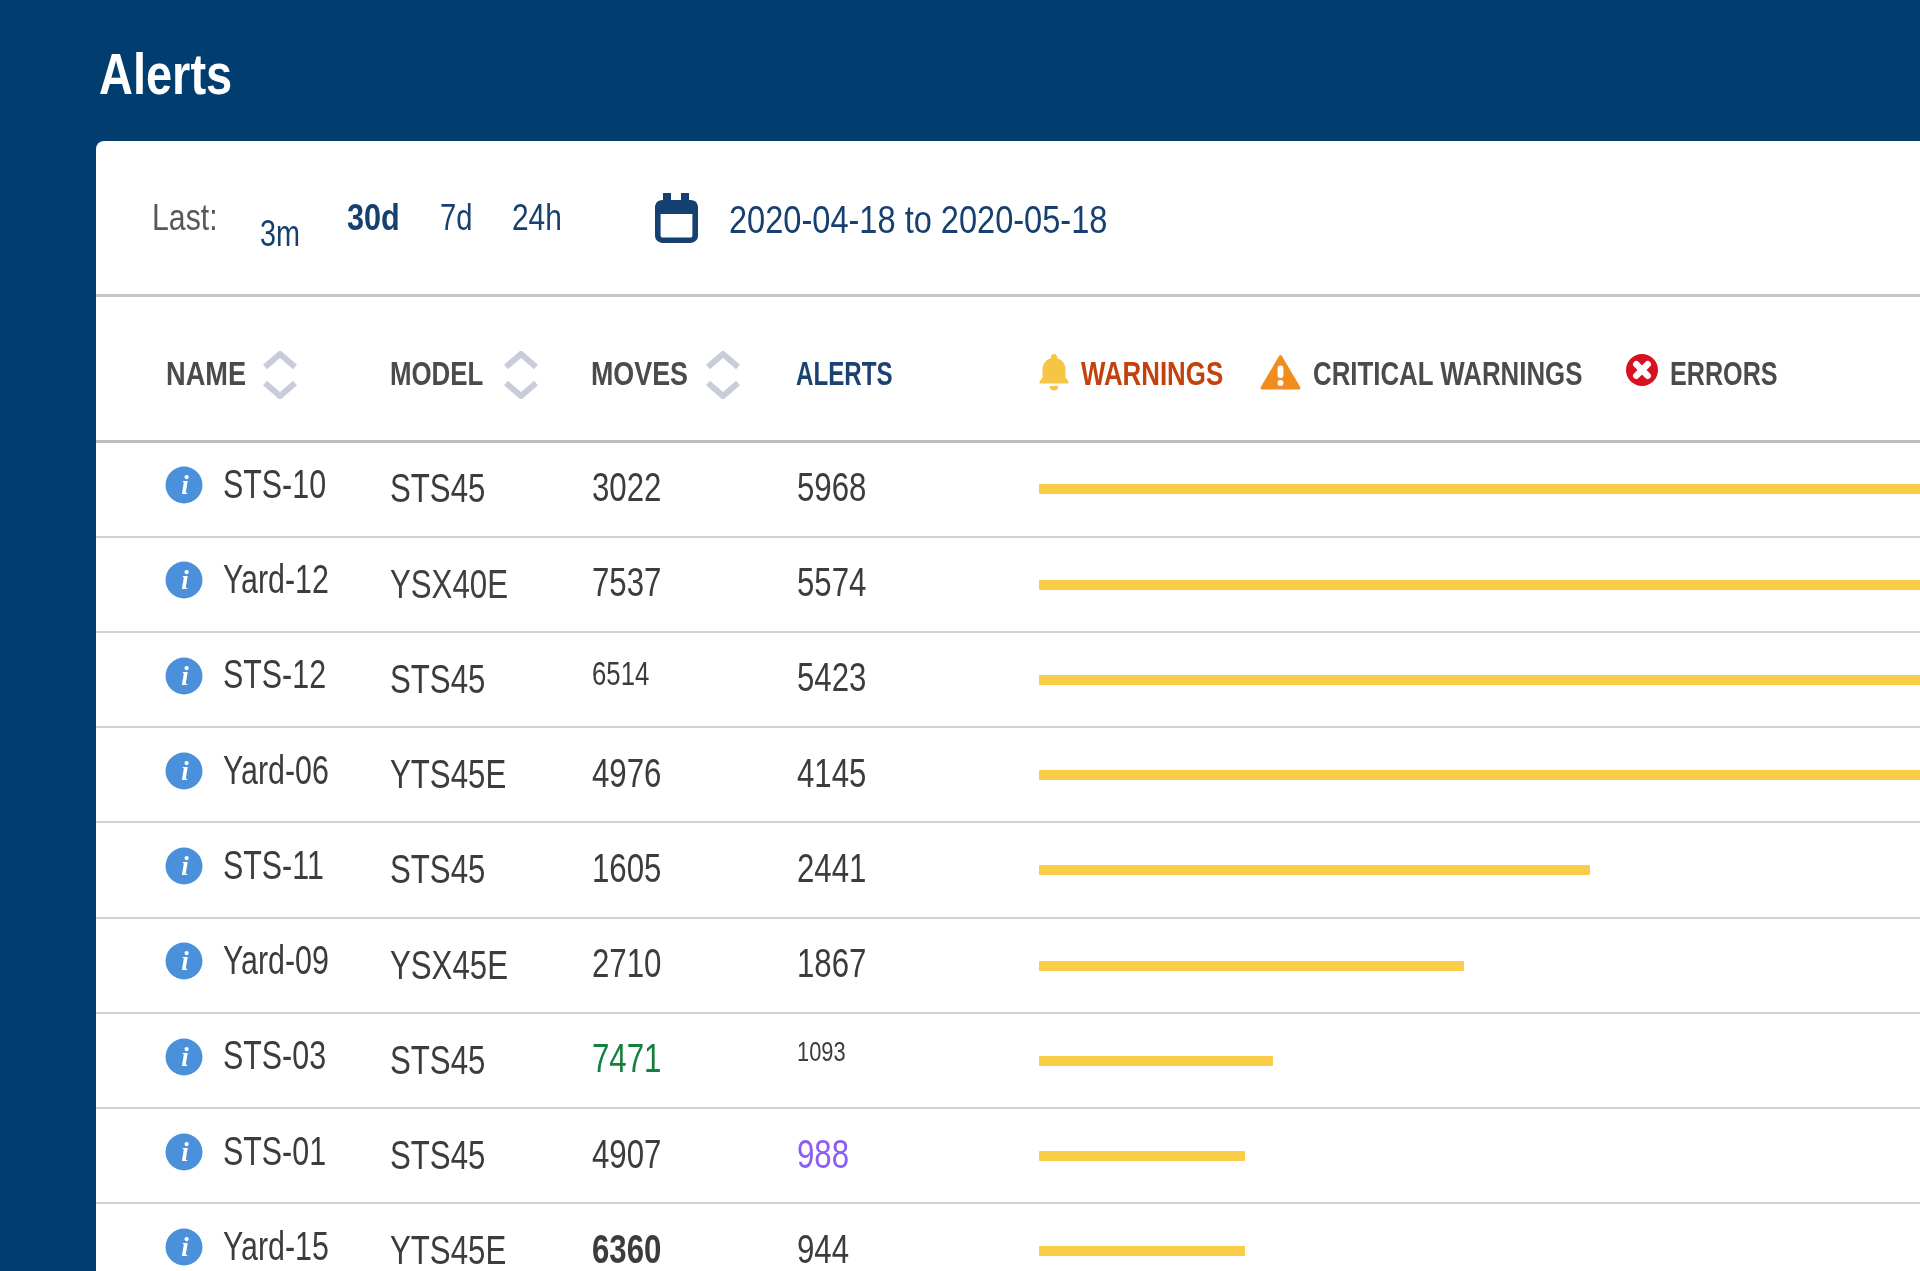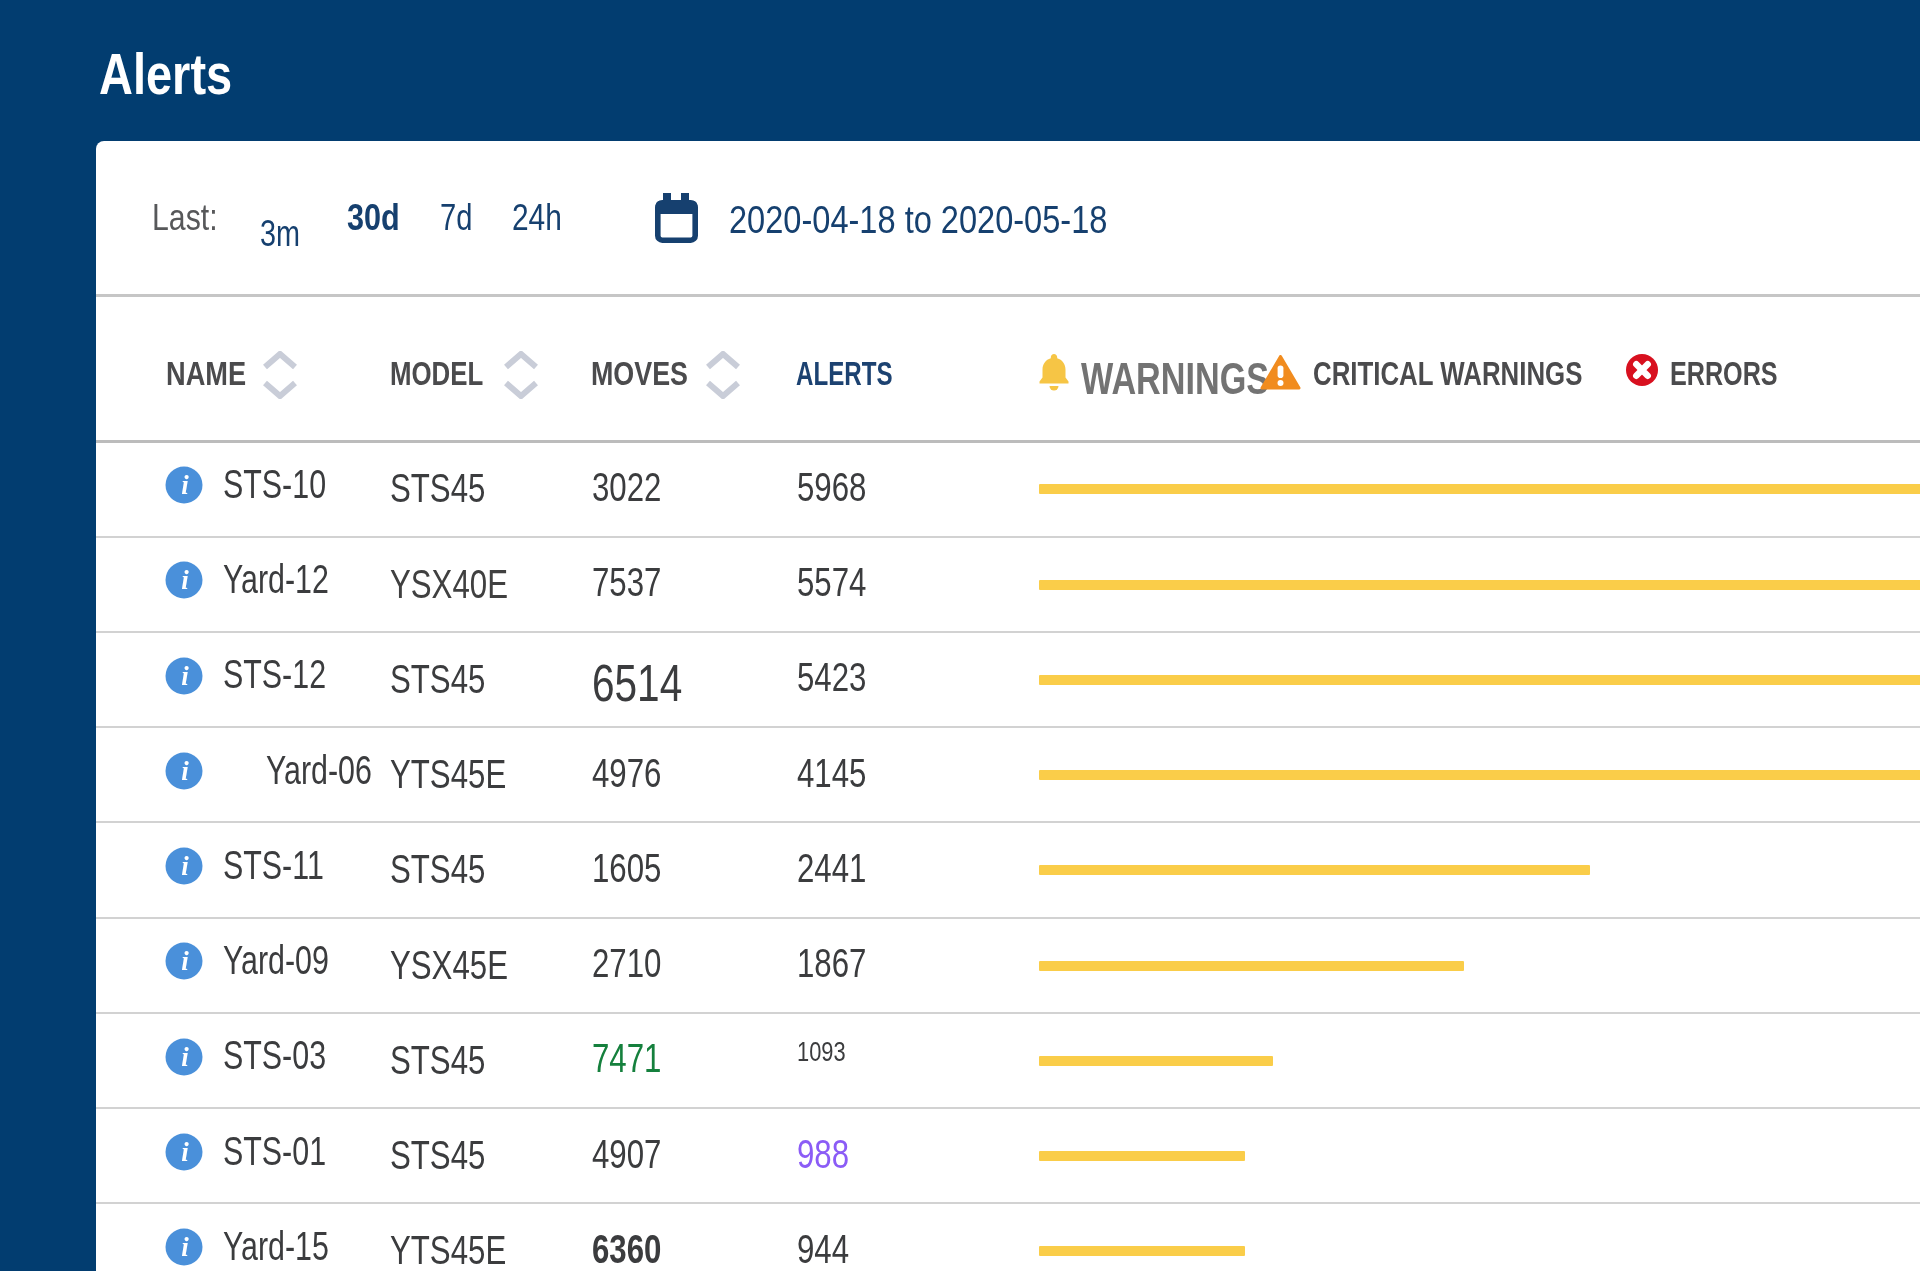--- a/index.html
+++ b/index.html
@@ -22,21 +22,21 @@
 <rect x="28" y="1" width="8" height="13" fill="#16406F"></rect>
 <rect x="4.8" y="10.8" width="37.4" height="37.4" rx="4.5" fill="none" stroke="#16406F" stroke-width="5.6"></rect>
 <rect x="3" y="9" width="41" height="13" rx="4" fill="#16406F"></rect>
 </svg>
 <div class="t" style="left:729px;top:200.4px;font-size:39px;font-weight:400;color:#16406F;"><span style="display:inline-block;transform:scaleX(0.835);transform-origin:0 0;white-space:nowrap;">2020-04-18 to 2020-05-18</span></div>
 <div class="abs" style="left:96px;top:293.5px;width:1824px;height:3px;background:#C6C6C6;"></div>
 <div class="t" style="left:166px;top:355.6px;font-size:34px;font-weight:700;color:#4B4B4D;"><span style="display:inline-block;transform:scaleX(0.8);transform-origin:0 0;white-space:nowrap;">NAME</span></div>
 <div class="t" style="left:390px;top:355.6px;font-size:34px;font-weight:700;color:#4B4B4D;"><span style="display:inline-block;transform:scaleX(0.76);transform-origin:0 0;white-space:nowrap;">MODEL</span></div>
 <div class="t" style="left:591px;top:355.6px;font-size:34px;font-weight:700;color:#4B4B4D;"><span style="display:inline-block;transform:scaleX(0.79);transform-origin:0 0;white-space:nowrap;">MOVES</span></div>
 <div class="t" style="left:796px;top:355.6px;font-size:34px;font-weight:700;color:#1C4271;"><span style="display:inline-block;transform:scaleX(0.71);transform-origin:0 0;white-space:nowrap;">ALERTS</span></div>
-<div class="t" style="left:1081px;top:355.6px;font-size:45px;font-weight:700;color:#737373;"><span style="display:inline-block;transform:scaleX(0.76);transform-origin:0 0;white-space:nowrap;">WARNINGS</span></div>
+<div class="t" style="left:1081px;top:355.6px;font-size:34px;font-weight:700;color:#c2410c;"><span style="display:inline-block;transform:scaleX(0.76);transform-origin:0 0;white-space:nowrap;">WARNINGS</span></div>
 <div class="t" style="left:1313px;top:355.6px;font-size:34px;font-weight:700;color:#4B4B4D;"><span style="display:inline-block;transform:scaleX(0.76);transform-origin:0 0;white-space:nowrap;">CRITICAL WARNINGS</span></div>
 <div class="t" style="left:1670px;top:355.6px;font-size:34px;font-weight:700;color:#4B4B4D;"><span style="display:inline-block;transform:scaleX(0.74);transform-origin:0 0;white-space:nowrap;">ERRORS</span></div>
 <svg class="abs" style="left:261px;top:351px;" width="38" height="48" viewBox="0 0 38 48">
     <polyline points="4,16 19,3 34,16" fill="none" stroke="#C9CDD8" stroke-width="6"></polyline>
     <polyline points="4,32 19,45 34,32" fill="none" stroke="#C9CDD8" stroke-width="6"></polyline>
   </svg>
 <svg class="abs" style="left:502px;top:351px;" width="38" height="48" viewBox="0 0 38 48">
     <polyline points="4,16 19,3 34,16" fill="none" stroke="#C9CDD8" stroke-width="6"></polyline>
     <polyline points="4,32 19,45 34,32" fill="none" stroke="#C9CDD8" stroke-width="6"></polyline>
   </svg>
@@ -77,29 +77,29 @@
 <div class="t" style="left:592px;top:562.0px;font-size:40px;font-weight:400;color:#3B3C3E;"><span style="display:inline-block;transform:scaleX(0.78);transform-origin:0 0;white-space:nowrap;">7537</span></div>
 <div class="t" style="left:797px;top:562.0px;font-size:40px;font-weight:400;color:#3B3C3E;"><span style="display:inline-block;transform:scaleX(0.78);transform-origin:0 0;white-space:nowrap;">5574</span></div>
 <div class="abs" style="left:1039px;top:579.5px;width:2000px;height:10px;background:#FACD49;border-radius:1px;"></div>
 <div class="abs" style="left:96px;top:630.7px;width:1824px;height:2px;background:#D2D2D2;"></div>
 <svg class="abs" style="left:165px;top:656.5px;" width="38" height="38" viewBox="0 0 38 38">
 <circle cx="19" cy="19" r="18.5" fill="#4A90DA"></circle>
 <text x="20" y="28" font-family="Liberation Serif,serif" font-style="italic" font-weight="700" font-size="27" fill="#FFF" text-anchor="middle">i</text>
 </svg>
 <div class="t" style="left:223px;top:654.3px;font-size:40px;font-weight:400;color:#3B3C3E;"><span style="display:inline-block;transform:scaleX(0.76);transform-origin:0 0;white-space:nowrap;">STS-12</span></div>
 <div class="t" style="left:390px;top:658.8px;font-size:40px;font-weight:400;color:#3B3C3E;"><span style="display:inline-block;transform:scaleX(0.78);transform-origin:0 0;white-space:nowrap;">STS45</span></div>
-<div class="t" style="left:592px;top:657.3px;font-size:52px;font-weight:400;color:#3B3C3E;"><span style="display:inline-block;transform:scaleX(0.78);transform-origin:0 0;white-space:nowrap;">6514</span></div>
+<div class="t" style="left:592px;top:657.3px;font-size:33px;font-weight:400;color:#3B3C3E;"><span style="display:inline-block;transform:scaleX(0.78);transform-origin:0 0;white-space:nowrap;">6514</span></div>
 <div class="t" style="left:797px;top:657.3px;font-size:40px;font-weight:400;color:#3B3C3E;"><span style="display:inline-block;transform:scaleX(0.78);transform-origin:0 0;white-space:nowrap;">5423</span></div>
 <div class="abs" style="left:1039px;top:674.8px;width:2000px;height:10px;background:#FACD49;border-radius:1px;"></div>
 <div class="abs" style="left:96px;top:726.0px;width:1824px;height:2px;background:#D2D2D2;"></div>
 <svg class="abs" style="left:165px;top:751.8px;" width="38" height="38" viewBox="0 0 38 38">
 <circle cx="19" cy="19" r="18.5" fill="#4A90DA"></circle>
 <text x="20" y="28" font-family="Liberation Serif,serif" font-style="italic" font-weight="700" font-size="27" fill="#FFF" text-anchor="middle">i</text>
 </svg>
-<div class="t" style="left:223px;top:749.5px;font-size:40px;font-weight:400;color:#3B3C3E;margin-left:43px;"><span style="display:inline-block;transform:scaleX(0.76);transform-origin:0 0;white-space:nowrap;">Yard-06</span></div>
+<div class="t" style="left:223px;top:749.5px;font-size:40px;font-weight:400;color:#3B3C3E;"><span style="display:inline-block;transform:scaleX(0.76);transform-origin:0 0;white-space:nowrap;">Yard-06</span></div>
 <div class="t" style="left:390px;top:754.0px;font-size:40px;font-weight:400;color:#3B3C3E;"><span style="display:inline-block;transform:scaleX(0.78);transform-origin:0 0;white-space:nowrap;">YTS45E</span></div>
 <div class="t" style="left:592px;top:752.5px;font-size:40px;font-weight:400;color:#3B3C3E;"><span style="display:inline-block;transform:scaleX(0.78);transform-origin:0 0;white-space:nowrap;">4976</span></div>
 <div class="t" style="left:797px;top:752.5px;font-size:40px;font-weight:400;color:#3B3C3E;"><span style="display:inline-block;transform:scaleX(0.78);transform-origin:0 0;white-space:nowrap;">4145</span></div>
 <div class="abs" style="left:1039px;top:770.0px;width:941px;height:10px;background:#FACD49;border-radius:1px;"></div>
 <div class="abs" style="left:96px;top:821.2px;width:1824px;height:2px;background:#D2D2D2;"></div>
 <svg class="abs" style="left:165px;top:847.0px;" width="38" height="38" viewBox="0 0 38 38">
 <circle cx="19" cy="19" r="18.5" fill="#4A90DA"></circle>
 <text x="20" y="28" font-family="Liberation Serif,serif" font-style="italic" font-weight="700" font-size="27" fill="#FFF" text-anchor="middle">i</text>
 </svg>
 <div class="t" style="left:223px;top:844.8px;font-size:40px;font-weight:400;color:#3B3C3E;"><span style="display:inline-block;transform:scaleX(0.76);transform-origin:0 0;white-space:nowrap;">STS-11</span></div>

